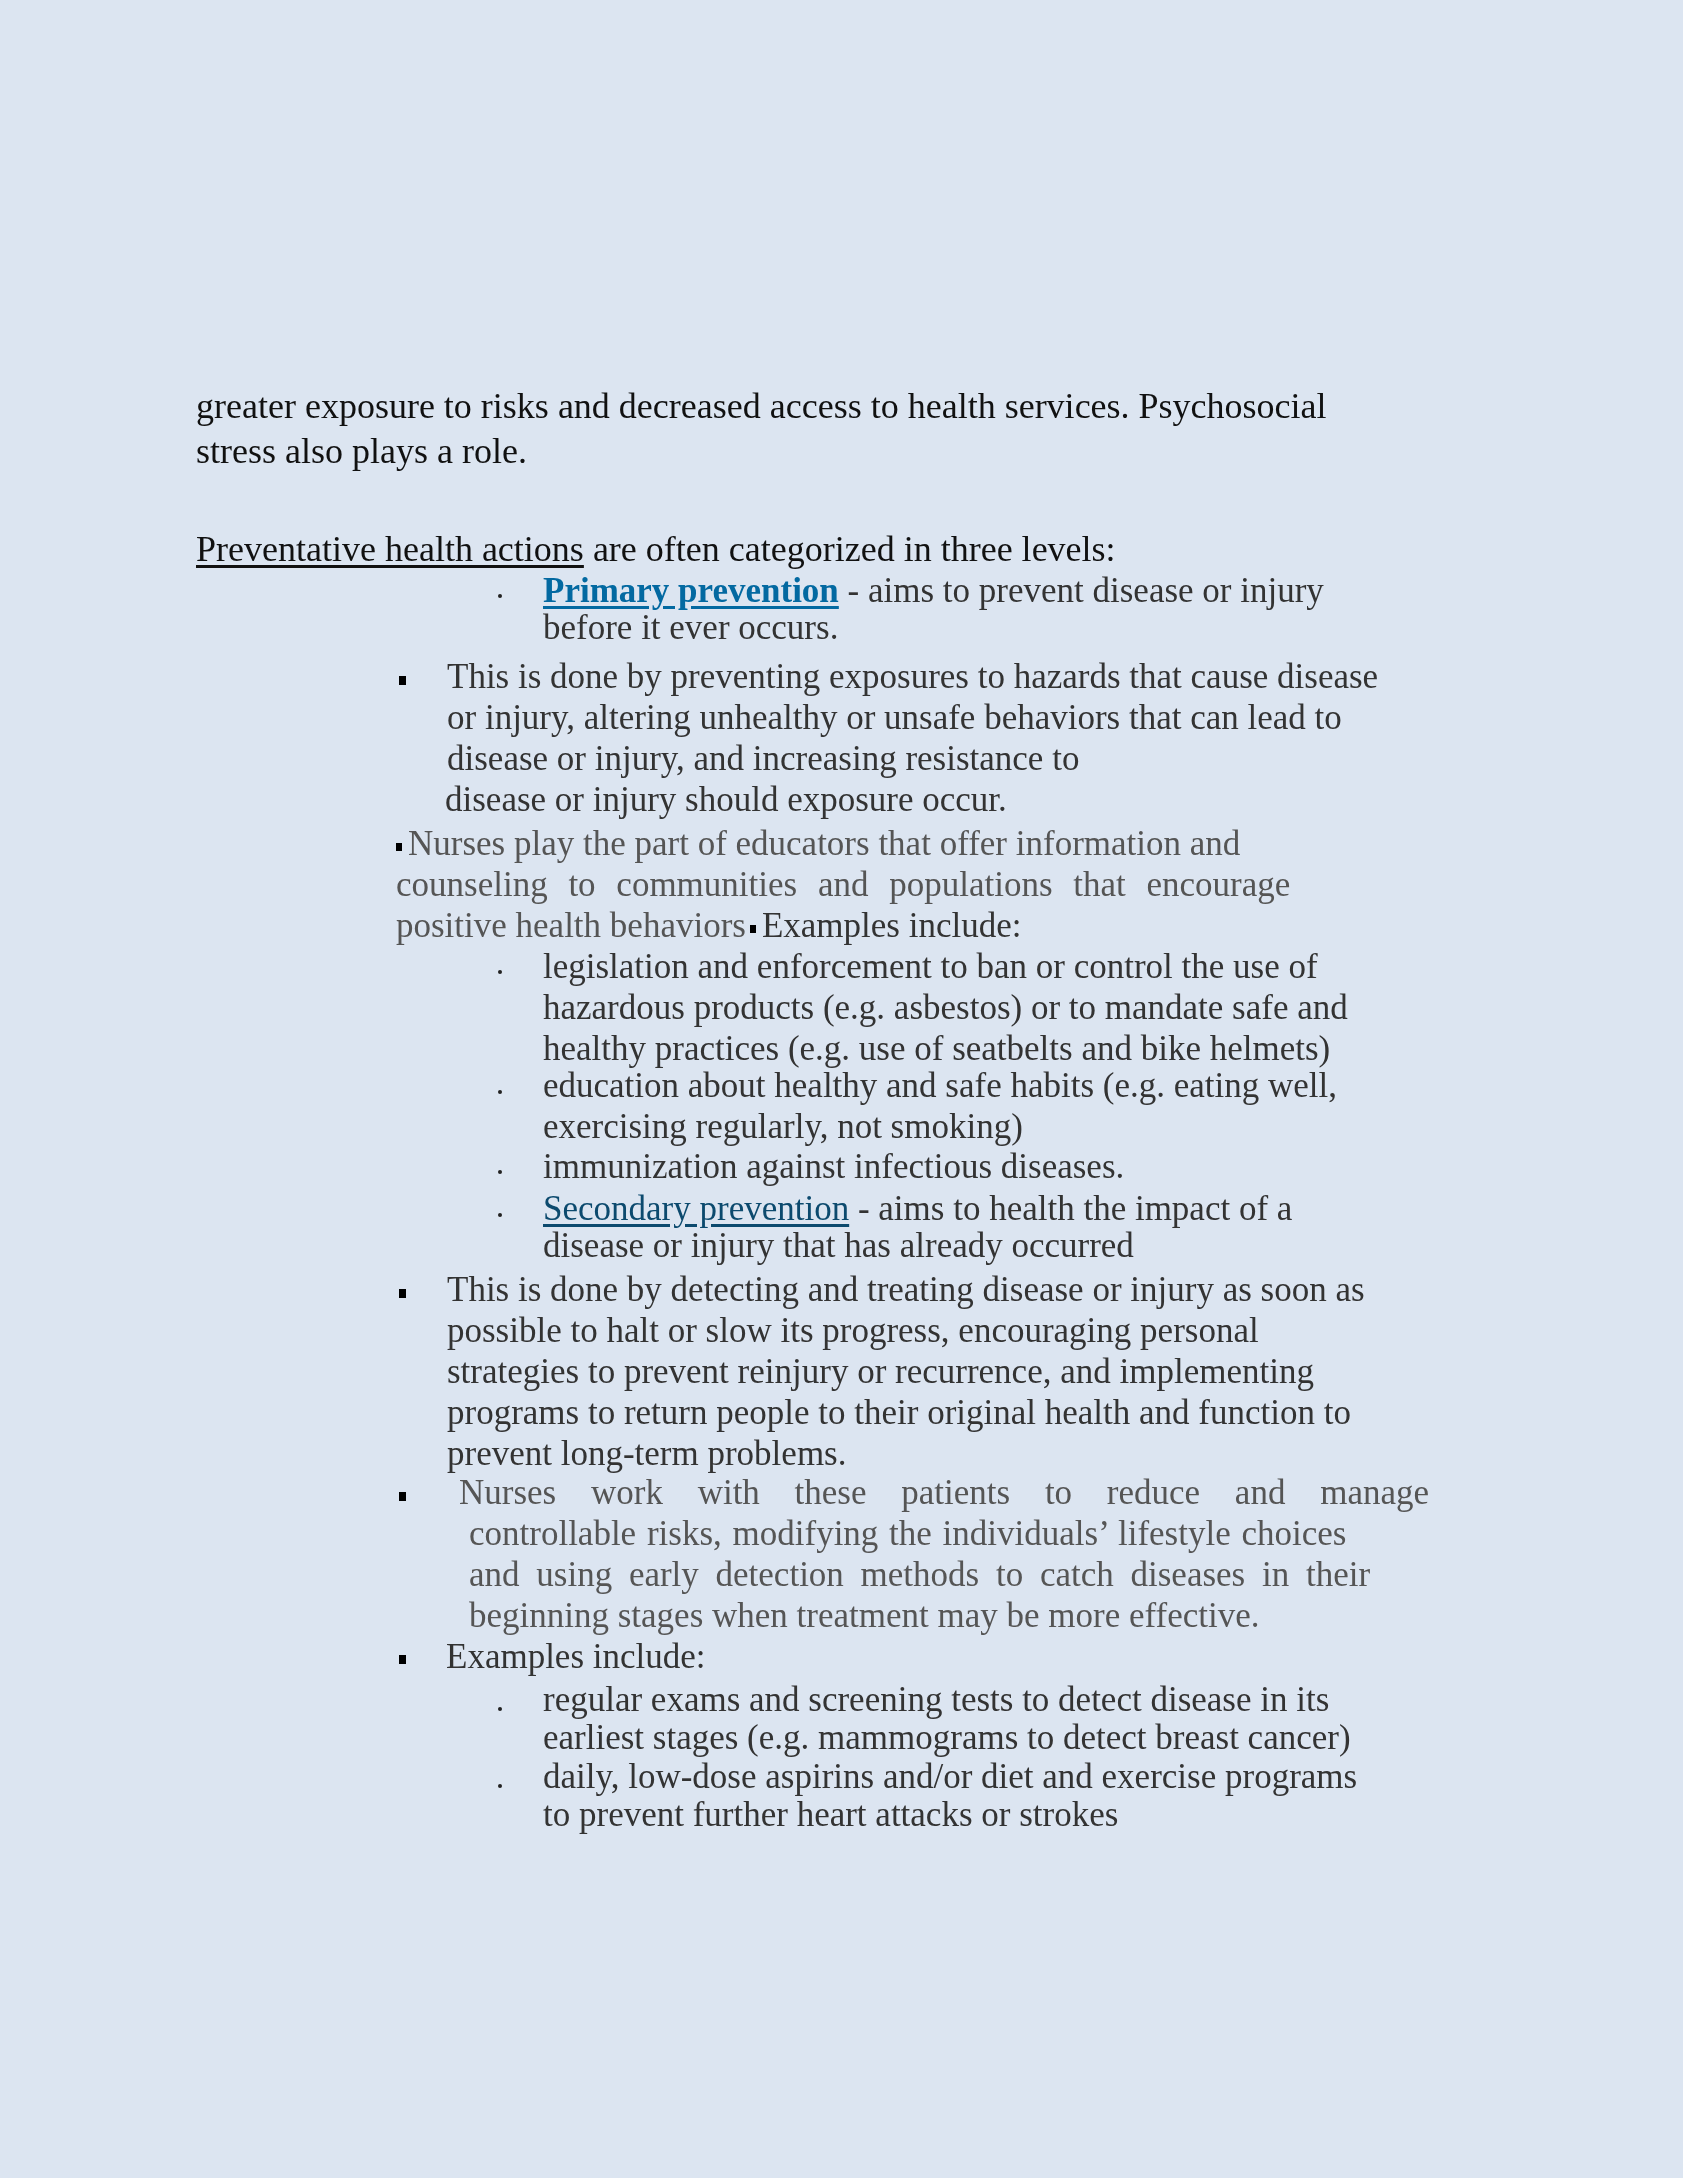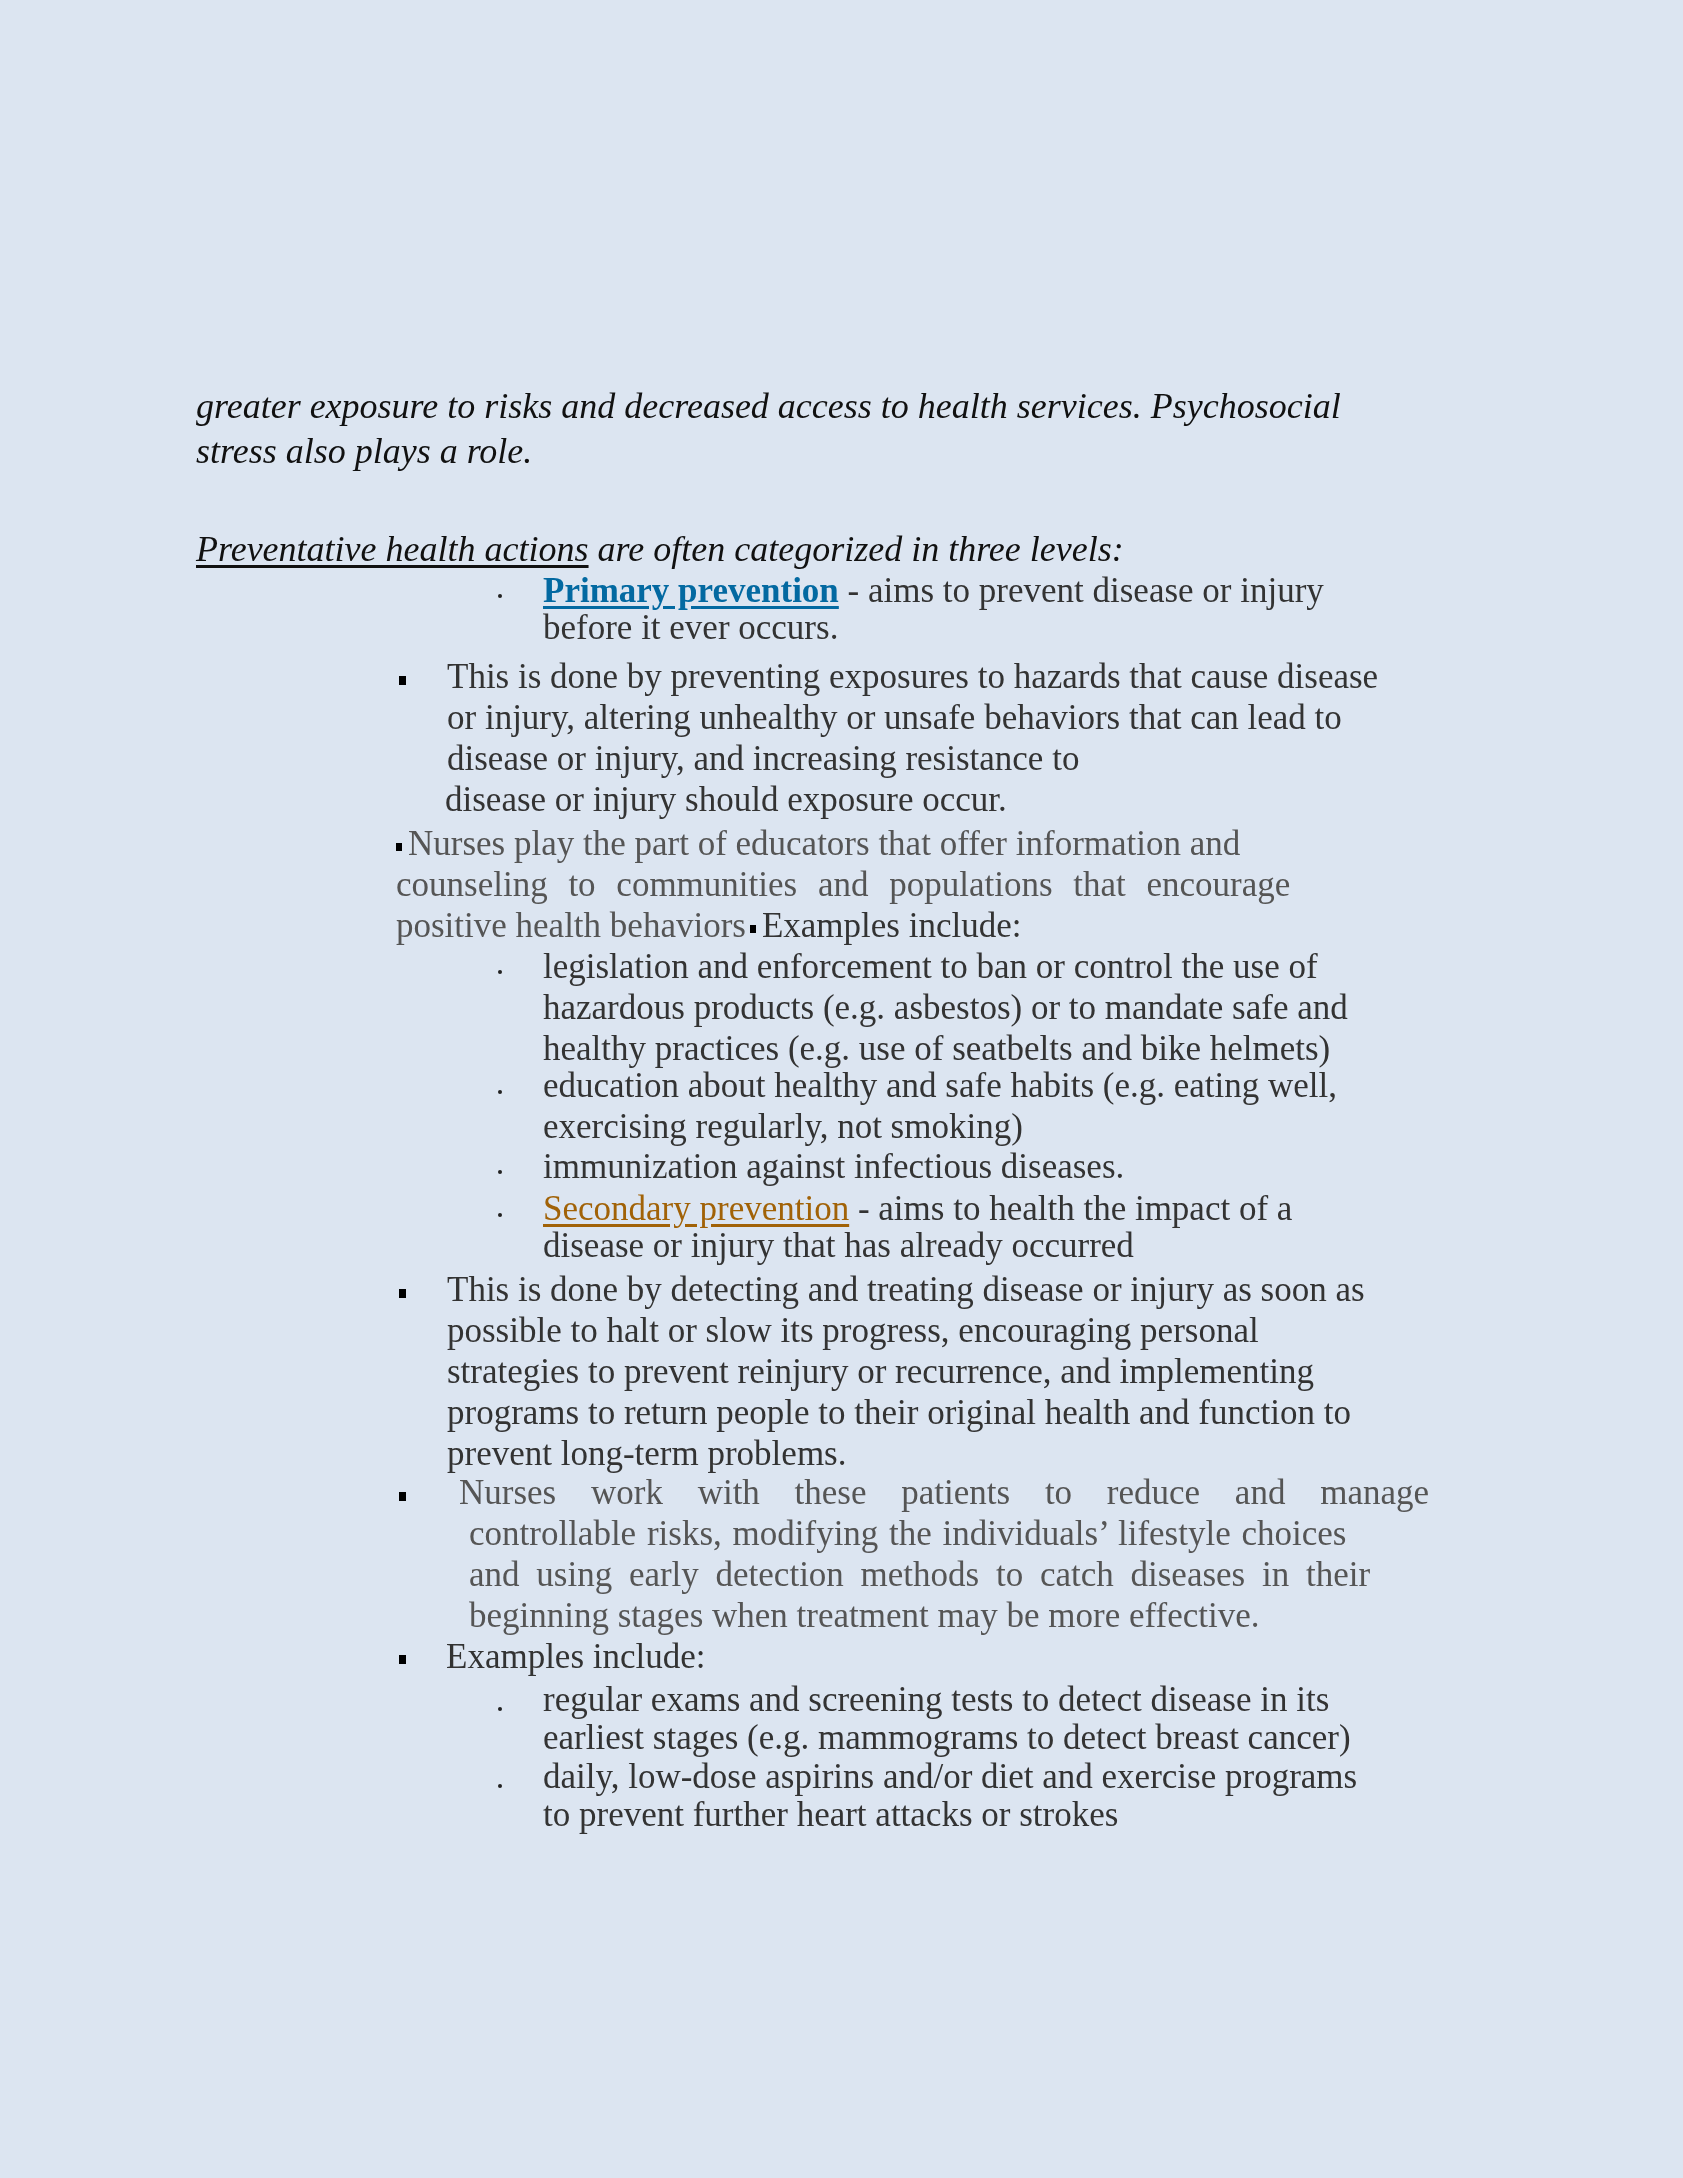--- a/index.html
+++ b/index.html
@@ -7,21 +7,21 @@
     width: 1683px; height: 2178px;
     background: #dce5f1;
     font-family: "Liberation Serif", "DejaVu Serif", serif;
     position: relative;
     overflow: hidden;
   }
   .abs { position: absolute; white-space: nowrap; }
   .black { color: #111; }
   .dark { color: #333; }
   .gray { color: #555; }
-  .t36 { font-size: 36px; line-height: 45px; font-style: italic; }
+  .t36 { font-size: 36px; line-height: 45px; }
   .t35 { font-size: 35px; line-height: 41px; }
   .u { text-decoration: underline; text-underline-offset: 4px; }
   .b { font-weight: bold; color: #0369a1; }
   .dot {
     position: absolute; width: 4px; height: 4px; background: #222; border-radius: 50%;
   }
   .sq {
     position: absolute; width: 7px; height: 9px; background: #000;
   }
   .sq-inline { display: inline-block; width: 6px; height: 8px; background: #000; vertical-align: middle; margin: 0 6px 0 4px; }
@@ -72,21 +72,21 @@
   <span class="line">exercising regularly, not smoking)</span>
 </div>
 
 <span class="dot" style="left:498px; top:1170px;"></span>
 <div class="abs dark t35" style="left:543px; top:1146px;">
   <span class="line">immunization against infectious diseases.</span>
 </div>
 
 <span class="dot" style="left:498px; top:1213px;"></span>
 <div class="abs dark t35" style="left:543px; top:1188px;">
-  <span class="line"><span class="u" style="color:#a16207;">Secondary prevention</span><span> - aims to health the impact of a</span></span>
+  <span class="line"><span class="u" style="color:#0c4a6e;">Secondary prevention</span><span> - aims to health the impact of a</span></span>
   <span class="line" style="margin-top:-4px;">disease or injury that has already occurred</span>
 </div>
 
 <span class="sq" style="left:399px; top:1289px;"></span>
 <div class="abs dark t35" style="left:447px; top:1269px;">
   <span class="line">This is done by detecting and treating disease or injury as soon as</span>
   <span class="line">possible to halt or slow its progress, encouraging personal</span>
   <span class="line">strategies to prevent reinjury or recurrence, and implementing</span>
   <span class="line">programs to return people to their original health and function to</span>
   <span class="line">prevent long-term problems.</span>

